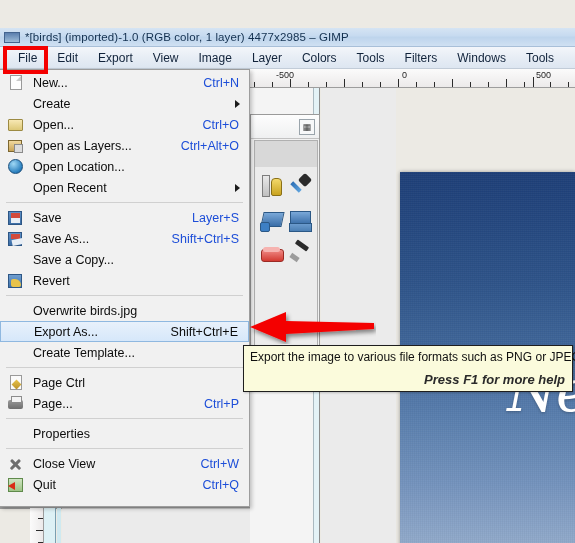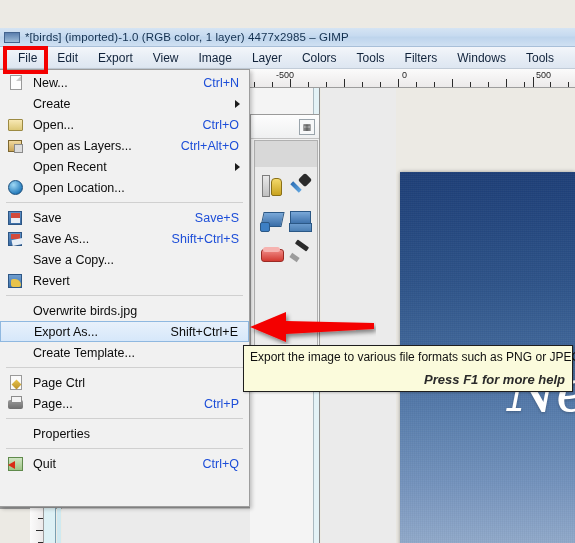--- a/index.html
+++ b/index.html
@@ -388,35 +388,35 @@
       <span class="mi-accel">Ctrl+O</span>
     </div>
 
     <div class="mi">
       <span class="mi-icon ic-layers"></span>
       <span class="mi-label">Open as Layers...</span>
       <span class="mi-accel">Ctrl+Alt+O</span>
     </div>
 
     <div class="mi">
+      <span class="mi-icon ic-globe"></span>
+      <span class="mi-label">Open Location...</span>
+    </div>
+
+    <div class="mi">
       <span class="mi-label">Open Recent</span>
       <span class="mi-arrow"></span>
     </div>
 
-    <div class="mi">
-      <span class="mi-icon ic-globe"></span>
-      <span class="mi-label">Open Location...</span>
-    </div>
-
     <div class="sep"></div>
 
     <div class="mi">
       <span class="mi-icon ic-floppy"></span>
       <span class="mi-label">Save</span>
-      <span class="mi-accel">Save+S</span>
+      <span class="mi-accel">Layer+S</span>
     </div>
 
     <div class="mi">
       <span class="mi-icon ic-floppy ic-floppy-pen"></span>
       <span class="mi-label">Save As...</span>
       <span class="mi-accel">Shift+Ctrl+S</span>
     </div>
 
     <div class="mi">
       <span class="mi-label">Save a Copy...</span>
@@ -456,20 +456,25 @@
     </div>
 
     <div class="sep"></div>
 
     <div class="mi">
       <span class="mi-label">Properties</span>
     </div>
 
     <div class="sep"></div>
 
+    <div class="mi">
+      <span class="mi-icon ic-close"></span>
+      <span class="mi-label">Close View</span>
+      <span class="mi-accel">Ctrl+W</span>
+    </div>
 
 
     <div class="mi">
       <span class="mi-icon ic-quit"></span>
       <span class="mi-label">Quit</span>
       <span class="mi-accel">Ctrl+Q</span>
     </div>
 
   </div>
 

